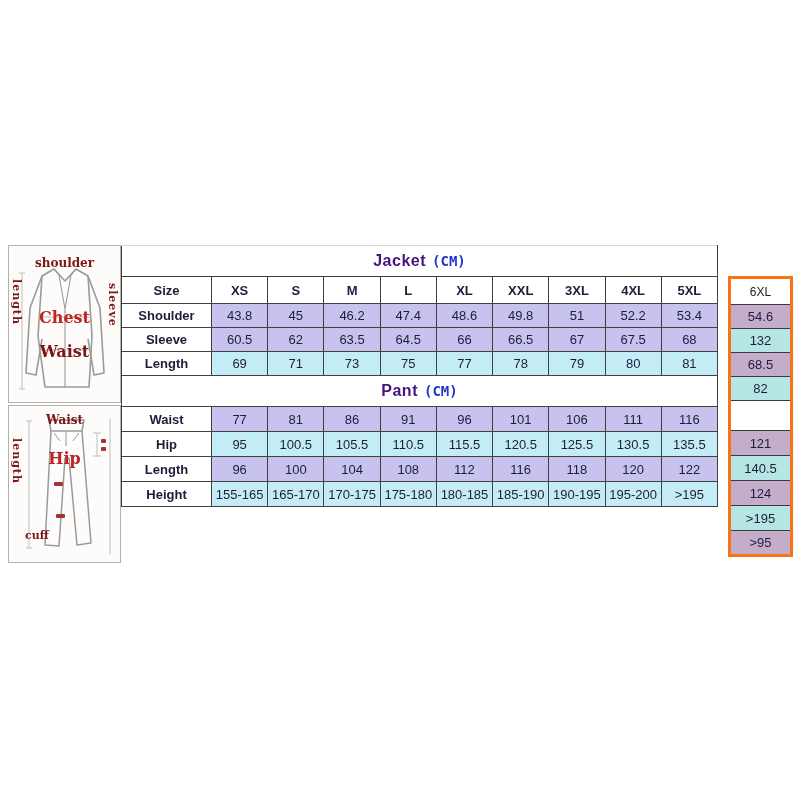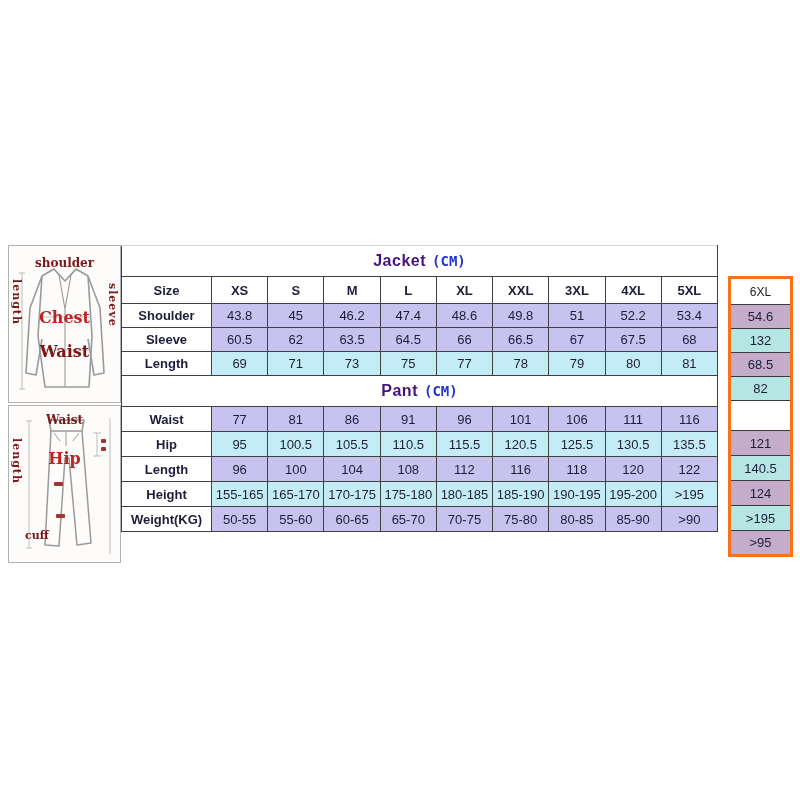--- a/index.html
+++ b/index.html
@@ -225,32 +225,20 @@
           <td class="bg-cyan">155-165</td>
           <td class="bg-cyan">165-170</td>
           <td class="bg-cyan">170-175</td>
           <td class="bg-cyan">175-180</td>
           <td class="bg-cyan">180-185</td>
           <td class="bg-cyan">185-190</td>
           <td class="bg-cyan">190-195</td>
           <td class="bg-cyan">195-200</td>
           <td class="bg-cyan">&gt;195</td>
         </tr>
-        <tr class="row-pant">
-          <td class="label-cell">Weight(KG)</td>
-          <td class="bg-lav">50-55</td>
-          <td class="bg-lav">55-60</td>
-          <td class="bg-lav">60-65</td>
-          <td class="bg-lav">65-70</td>
-          <td class="bg-lav">70-75</td>
-          <td class="bg-lav">75-80</td>
-          <td class="bg-lav">80-85</td>
-          <td class="bg-lav">85-90</td>
-          <td class="bg-lav">&gt;90</td>
-        </tr>
       </tbody>
   </table>
 
   <table class="xtable">
     <tbody id="extraBody">
         <tr class="xr-head">
           <td class="">6XL</td>
         </tr>
         <tr class="xr-j">
           <td class="bg-mauve">54.6</td>

